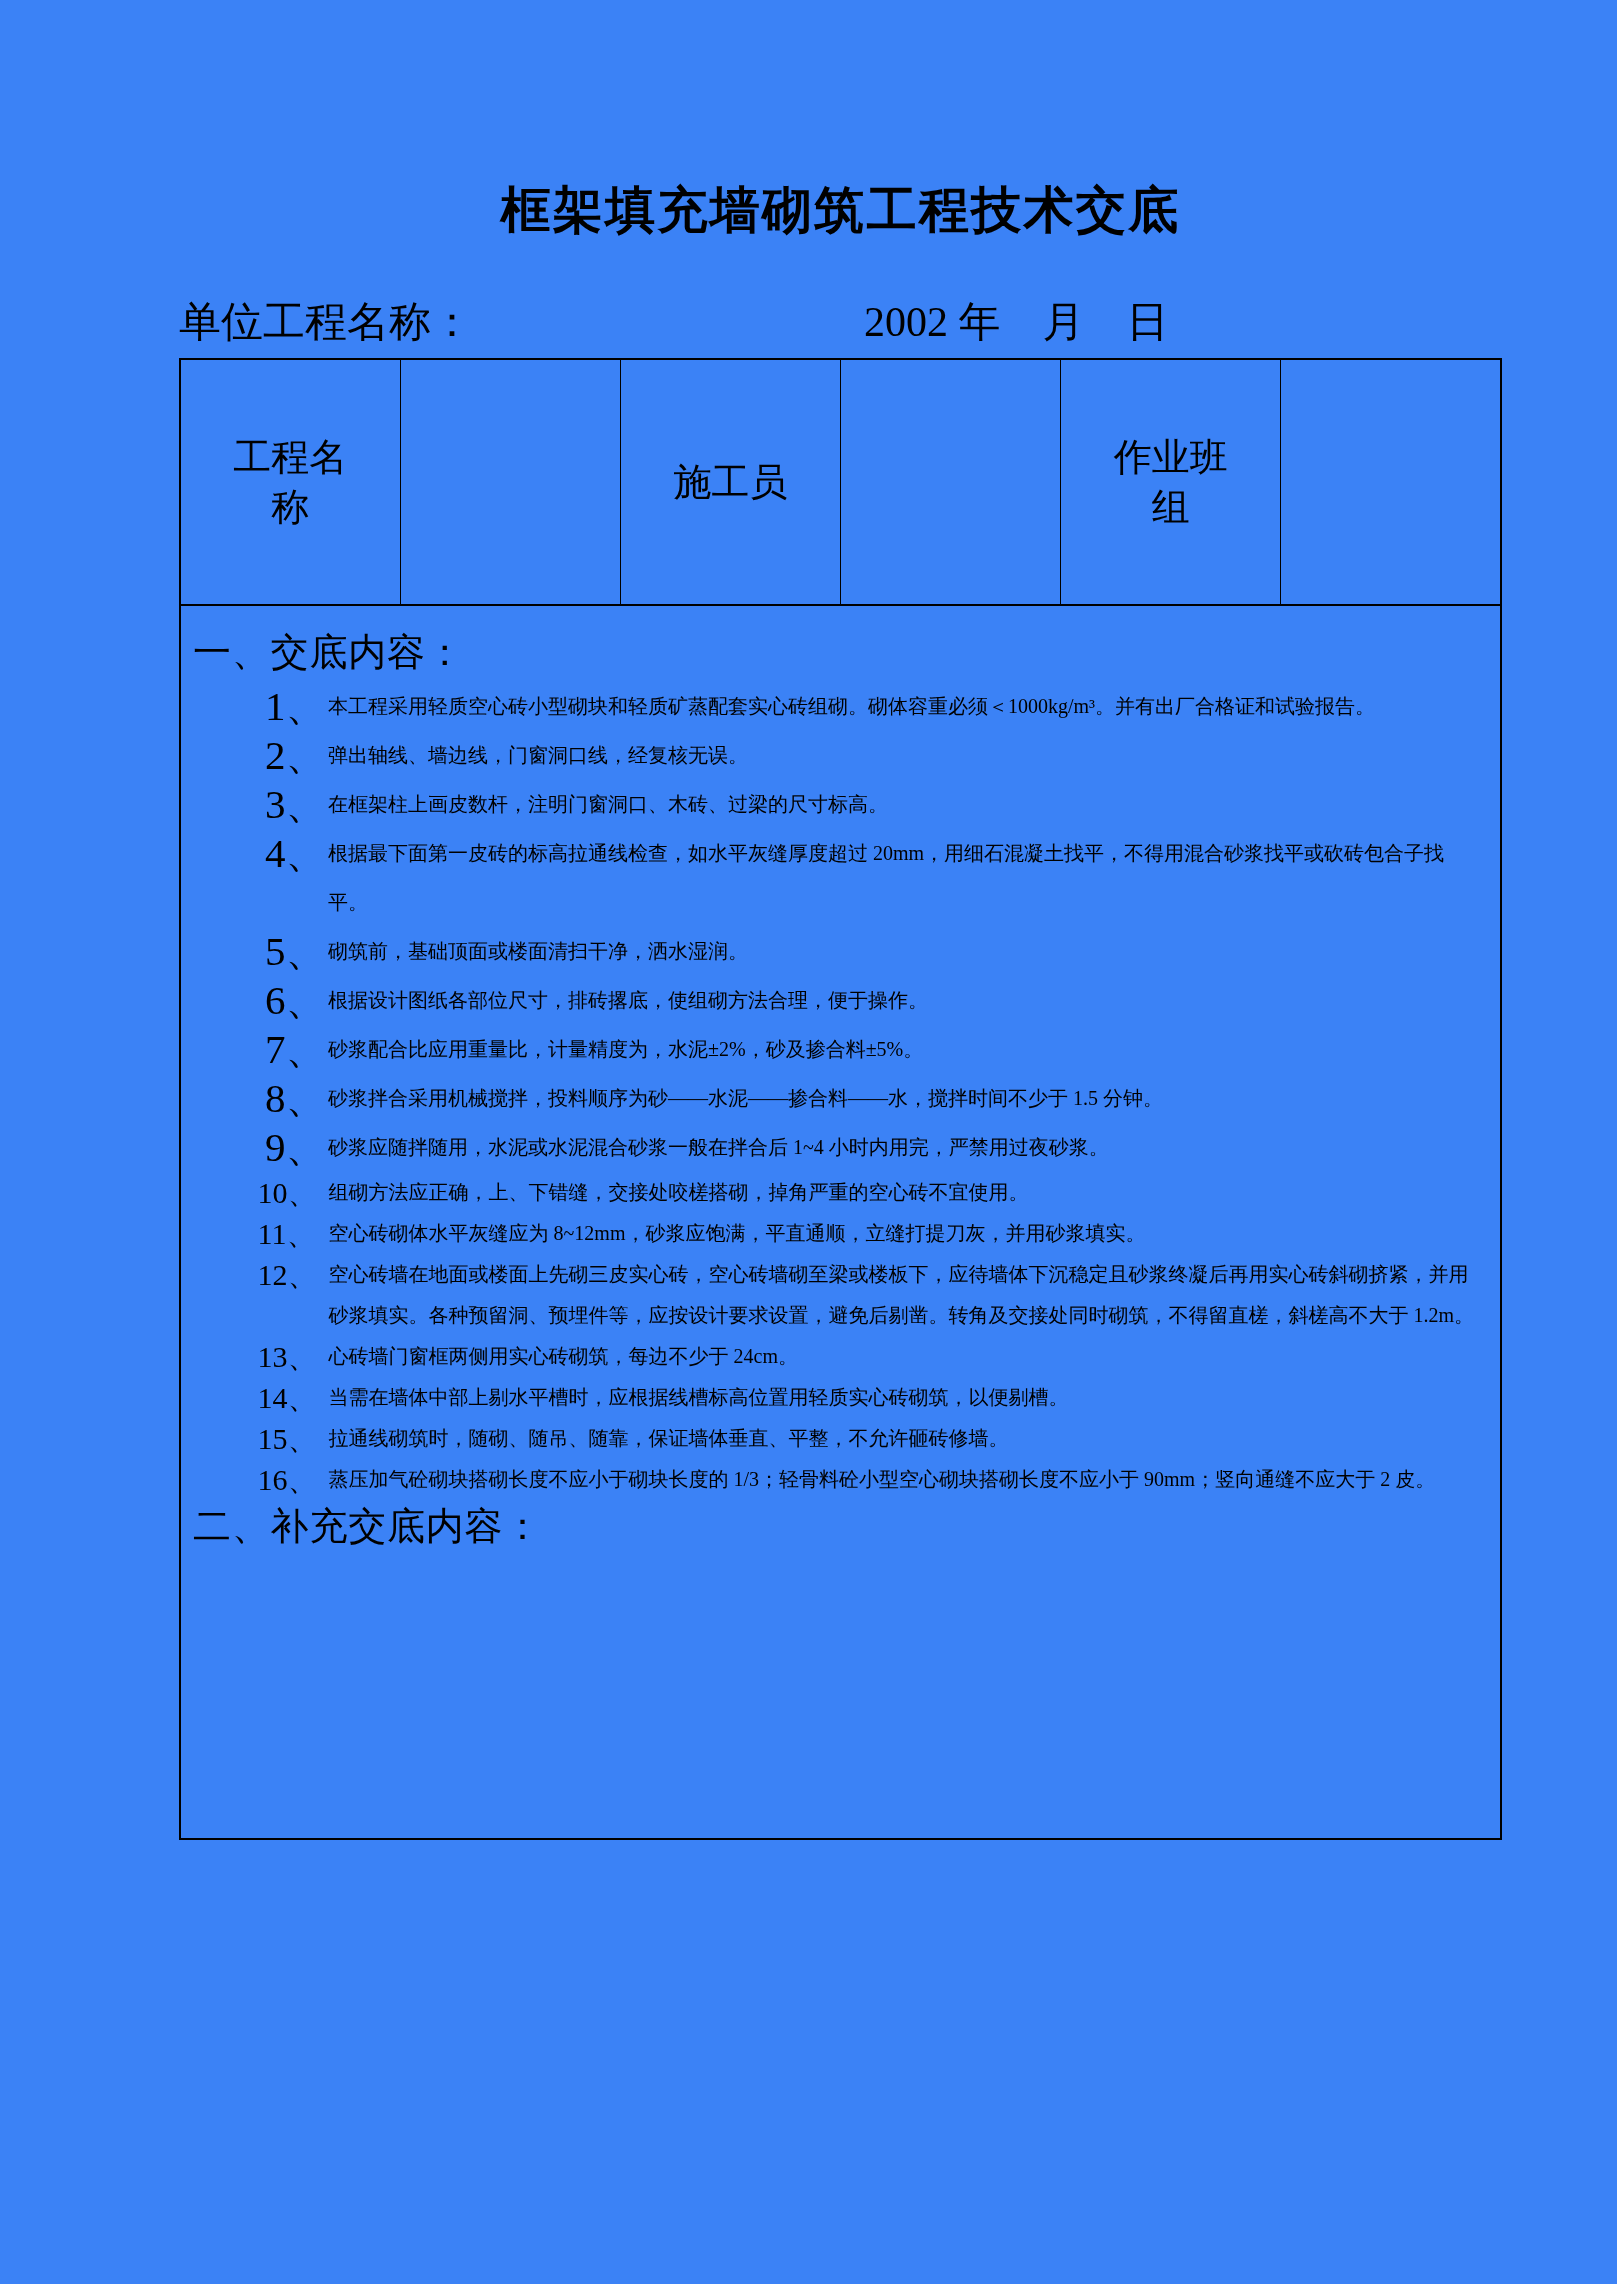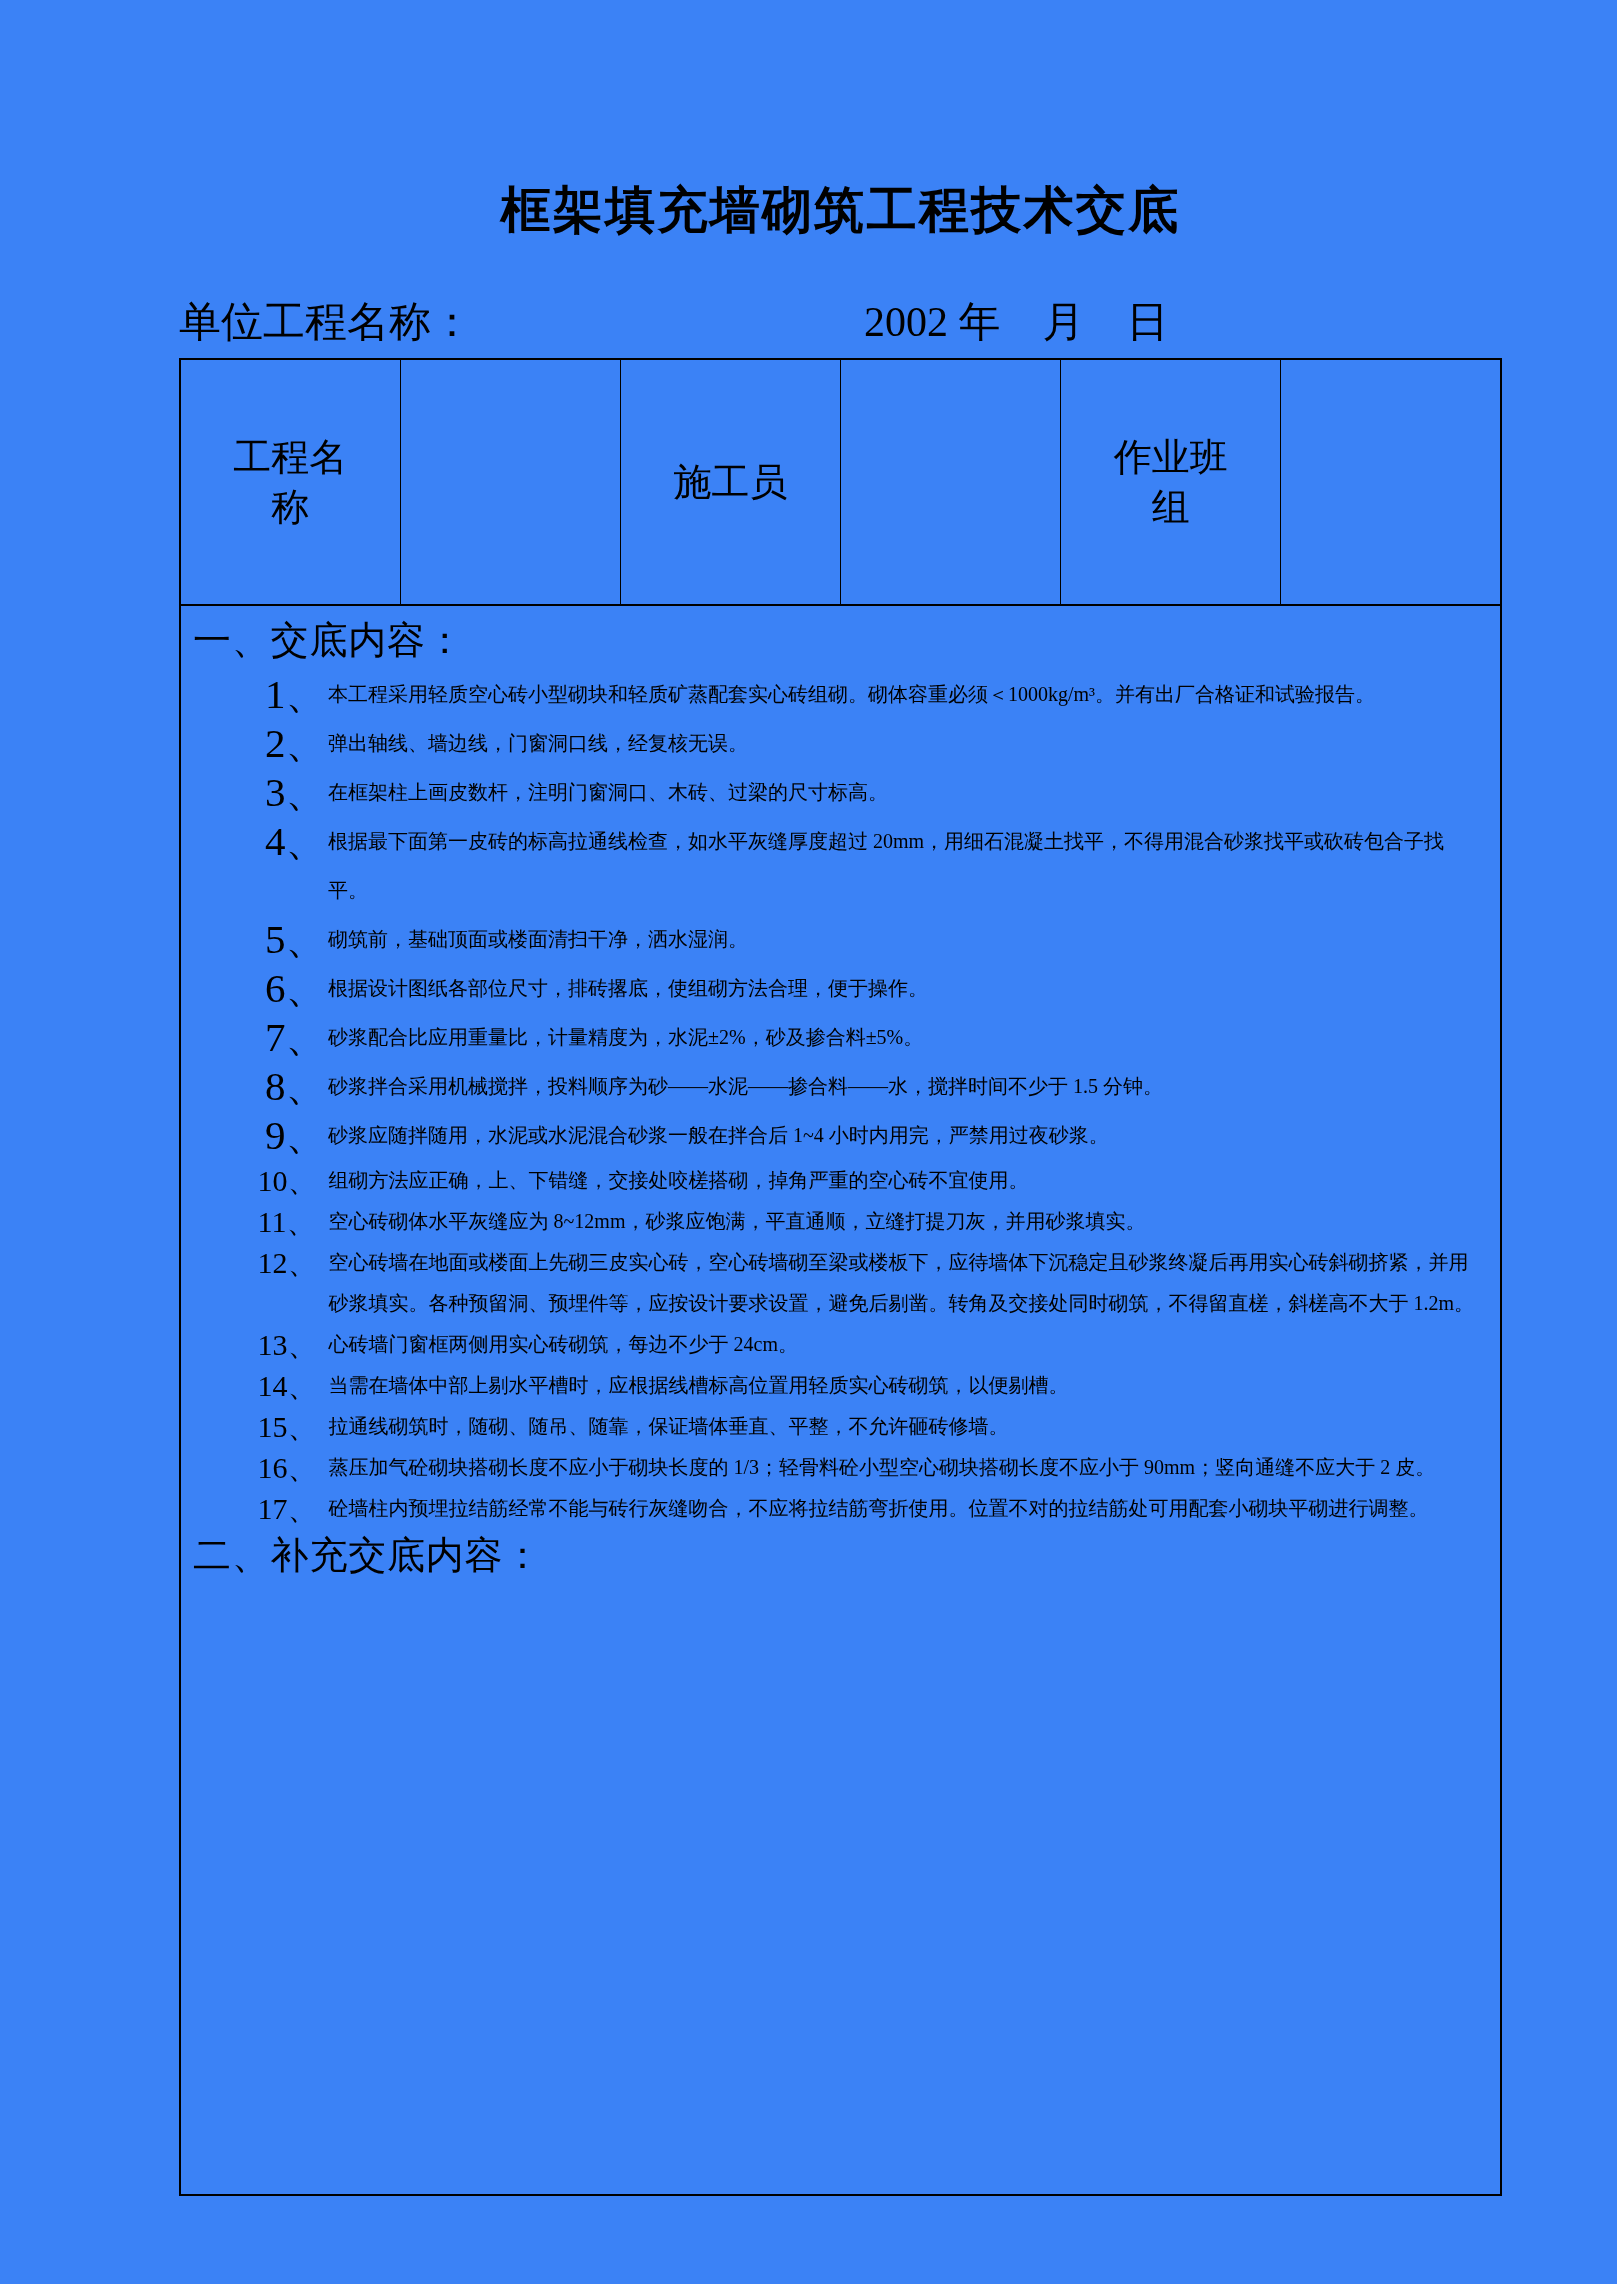--- a/index.html
+++ b/index.html
@@ -28,23 +28,23 @@
   }
   table.header-table td {
     border:1.5px solid #000; text-align:center; vertical-align:middle;
     font-size:38px; padding:0; overflow:hidden;
   }
   table.header-table tr { height:124px;margin-top:44px; }
   table.header-table tr:first-child td { border-bottom:2.3px solid #000; }
   .cell-label-inner { display:inline-block; max-width:129px; line-height:1.32; }
 
   .content-box {
-    position:absolute; left:179px; top:606px; width:1323px; height:1590px;
+    position:absolute; left:179px; top:606px; width:1323px; height:1234px;
     box-sizing:border-box; border:2.3px solid #000; border-top:none;
-    padding:8px 21px 0 12px;
+    padding:20px 21px 0 12px;
   }
   .section-heading { font-size:38px; line-height:53px; font-weight:normal; letter-spacing:0.8px; }
   .items { margin:3px 0 0 72px; }
   .item { display:flex; align-items:flex-start; }
   .item .num { flex:0 0 63px; }
   .item .txt { flex:1; font-size:20px; padding-right:3px; }
   .item.early .num { font-size:41px; line-height:49px; }
   .item.early .txt { line-height:49px; }
   .item.late .num { flex-basis:71px; margin-left:-7.5px; font-size:30px; line-height:41px; }
   .item.late .txt { line-height:41px; }
@@ -134,23 +134,19 @@
           <span class="txt">当需在墙体中部上剔水平槽时，应根据线槽标高位置用轻质实心砖砌筑，以便剔槽。</span>
         </div>
       <div class="item late">
           <span class="num">15、</span>
           <span class="txt">拉通线砌筑时，随砌、随吊、随靠，保证墙体垂直、平整，不允许砸砖修墙。</span>
         </div>
       <div class="item late">
           <span class="num">16、</span>
           <span class="txt">蒸压加气砼砌块搭砌长度不应小于砌块长度的 1/3；轻骨料砼小型空心砌块搭砌长度不应小于 90mm；竖向通缝不应大于 2 皮。</span>
         </div>
-      <div class="item late">
-          <span class="num">17、</span>
-          <span class="txt">砼墙柱内预埋拉结筋经常不能与砖行灰缝吻合，不应将拉结筋弯折使用。位置不对的拉结筋处可用配套小砌块平砌进行调整。</span>
-        </div>
     </div>
 
     <div class="section-heading">二、补充交底内容：</div>
   </div>
 
 </div>
 
 
 </body></html>

